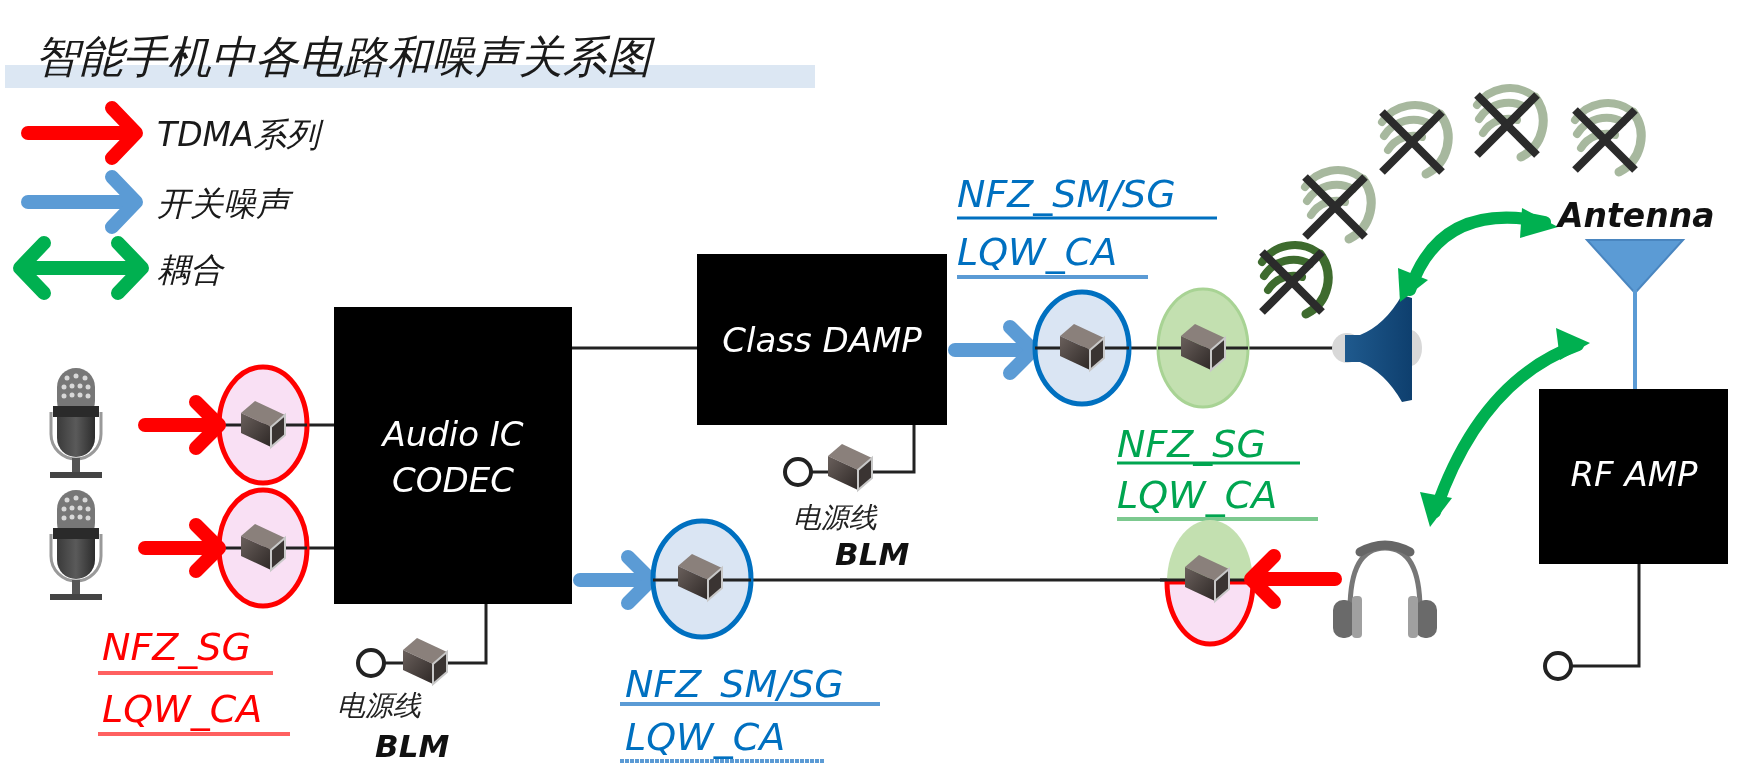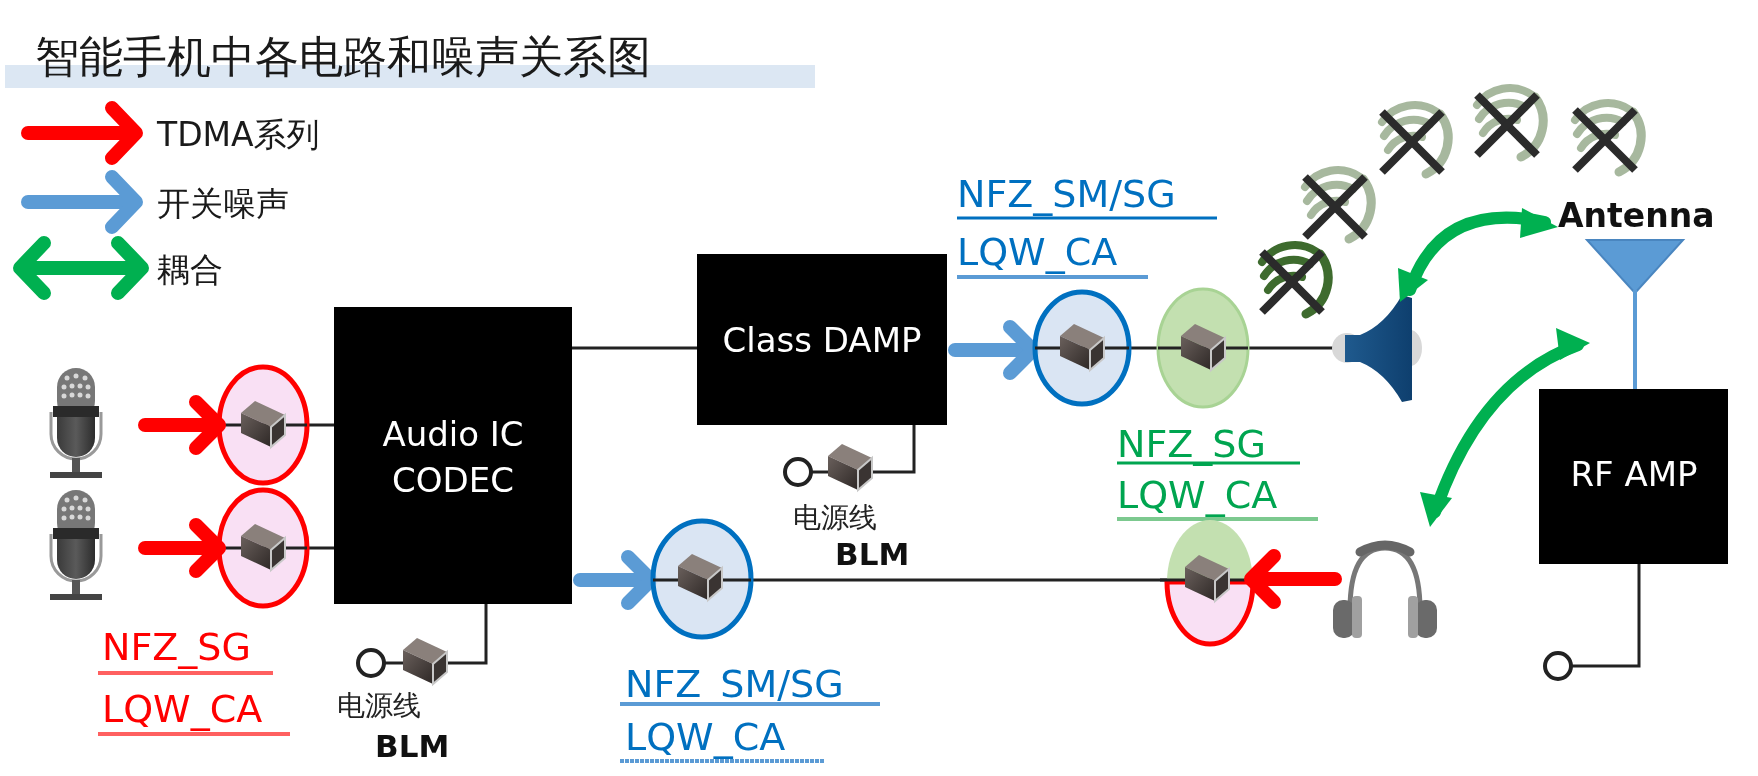--- a/index.html
+++ b/index.html
@@ -1,17 +1,17 @@
 <!DOCTYPE html>
 <html><head>
 <meta charset="utf-8">
 <style>
   html, body { margin: 0; padding: 0; background: #ffffff; }
   body { width: 1758px; height: 776px; overflow: hidden; position: relative; font-family: "DejaVu Sans", sans-serif; }
-  #stage { position: absolute; left: 0; top: 0; width: 1758px; height: 776px; }
+  #stage { position: absolute; left: 0; top: 0; width: 1758px; height: 776px; font-style: italic; }
   svg { position: absolute; left: 0; top: 0; }
   .title-text { font-family: "DejaVu Sans", sans-serif; font-size: 44px; fill: #1a1a1a; }
   .legend-text { font-family: "DejaVu Sans", sans-serif; font-size: 33px; fill: #1a1a1a; }
   .box-text { font-family: "DejaVu Sans", sans-serif; font-size: 34px; fill: #ffffff; }
   .part-label { font-family: "DejaVu Sans", sans-serif; font-size: 38px; }
   .small-cn { font-family: "DejaVu Sans", sans-serif; font-size: 28px; fill: #222; }
   .blm-text { font-family: "DejaVu Sans", sans-serif; font-size: 31px; font-weight: bold; fill: #111; }
   .antenna-text { font-family: "DejaVu Sans", sans-serif; font-size: 33px; font-weight: bold; fill: #111; }
 </style>
 </head>

